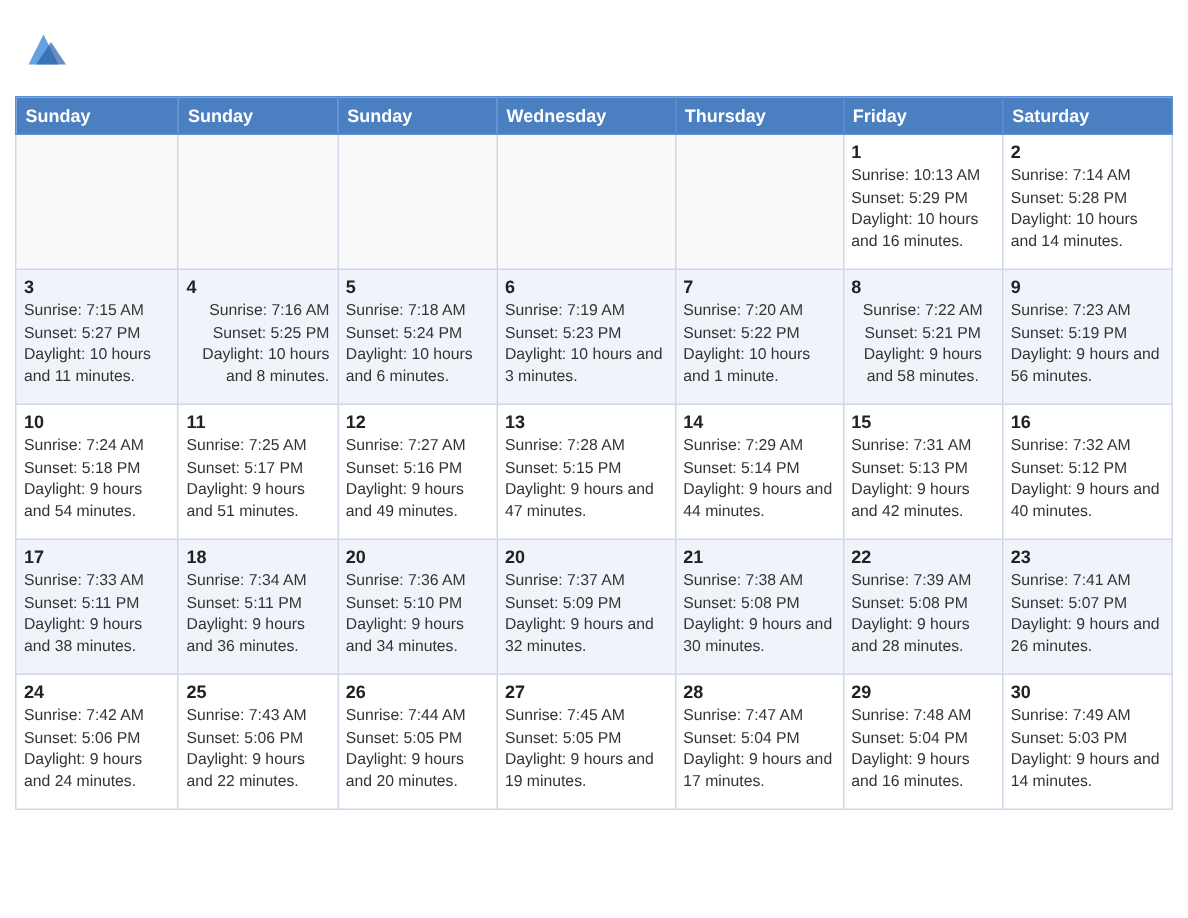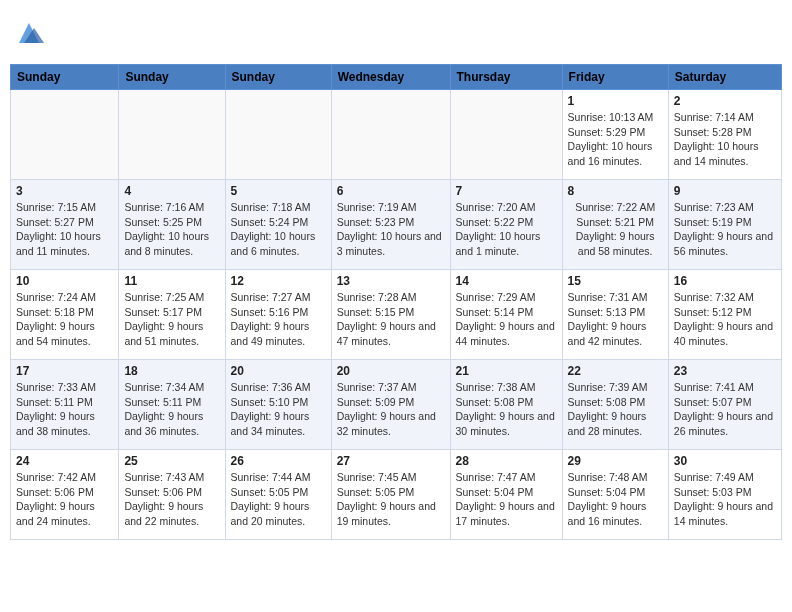--- a/index.html
+++ b/index.html
@@ -61,21 +61,21 @@
     }
     table {
       width: 100%;
       border-collapse: collapse;
       font-size: 11px;
     }
     thead tr {
       background: #4a7fc1;
     }
     thead th {
-      color: #000000;
+      color: #ffffff;
       font-weight: bold;
       font-size: 12px;
       padding: 5px 6px;
       text-align: left;
       border: 1px solid #5b8fd4;
     }
     tbody tr {
       vertical-align: top;
     }
     tbody tr:nth-child(odd) {
@@ -162,21 +162,21 @@
       </tr>
       <tr>
         <td>
           <span class="day-num">3</span>
           <div class="day-info" style="white-space: pre-line;">Sunrise: 7:15 AM
 Sunset: 5:27 PM
 Daylight: 10 hours and 11 minutes.</div>
         </td>
         <td>
           <span class="day-num">4</span>
-          <div class="day-info" style="white-space: pre-line;">Sunrise: 7:16 AM
+          <div class="day-info" style="white-space: pre-line; text-align: right;">Sunrise: 7:16 AM
 Sunset: 5:25 PM
 Daylight: 10 hours and 8 minutes.</div>
         </td>
         <td>
           <span class="day-num">5</span>
           <div class="day-info" style="white-space: pre-line;">Sunrise: 7:18 AM
 Sunset: 5:24 PM
 Daylight: 10 hours and 6 minutes.</div>
         </td>
         <td>

